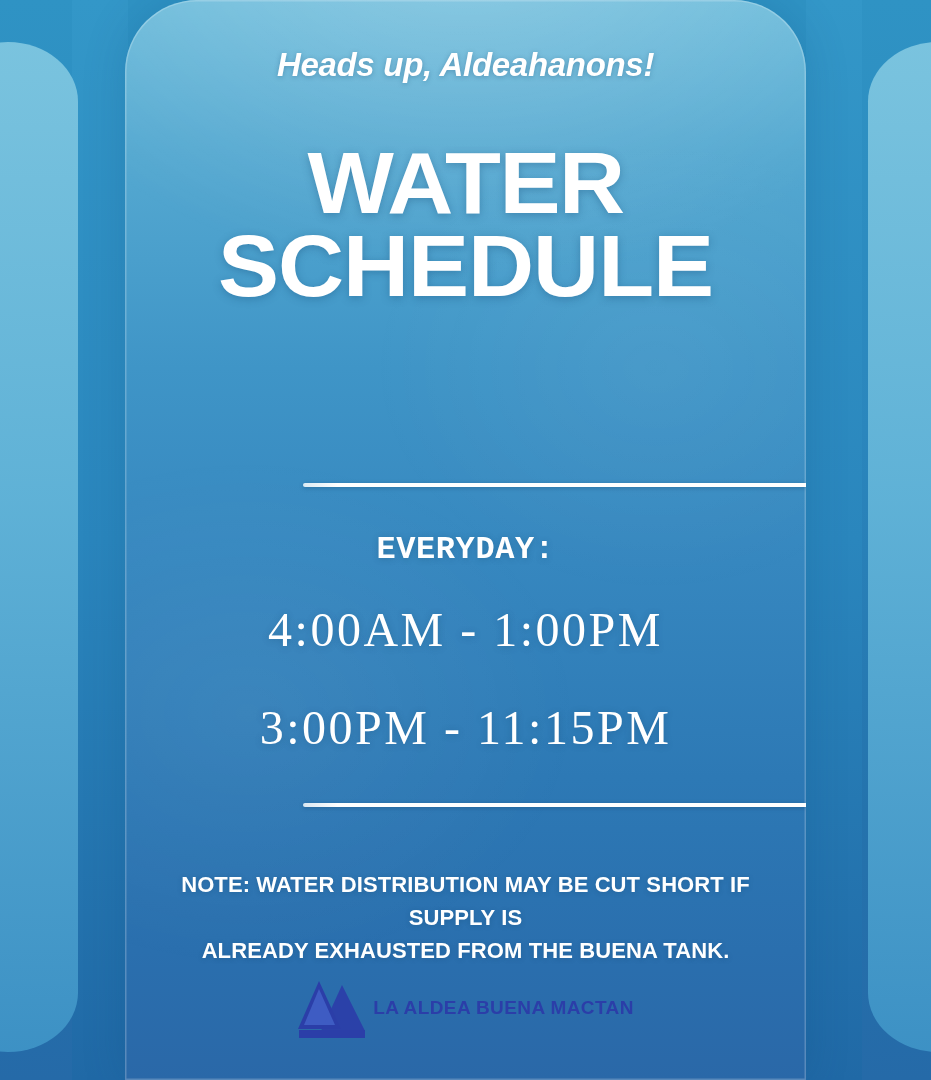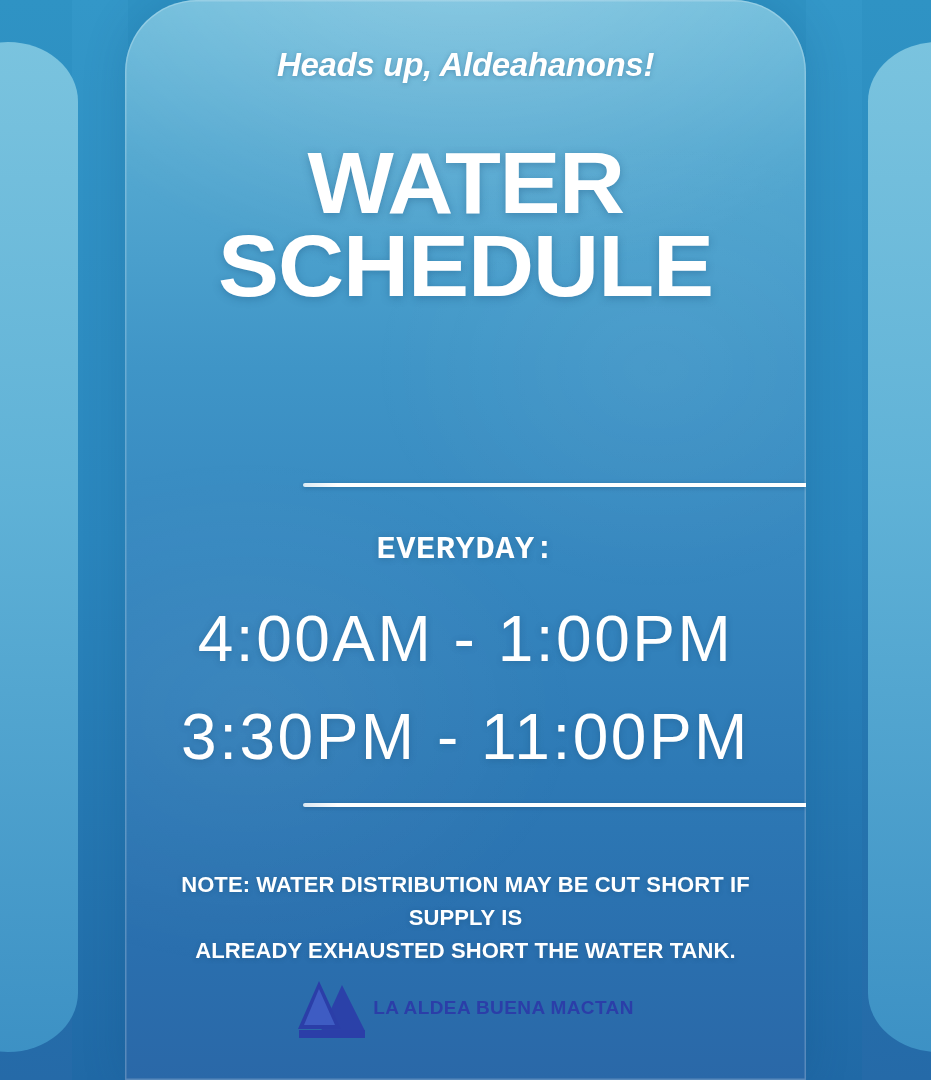--- a/index.html
+++ b/index.html
@@ -113,23 +113,24 @@
 
   .everyday {
     position:absolute; left:0; right:0; top:531px;
     font-size:32px; font-weight:700; letter-spacing:.6px;
     text-shadow:0 1px 6px rgba(20,70,110,.32);
     font-family:Liberation Mono, monospace;
   }
 
   .slot {
     position:absolute; left:0; right:0;
-    font-size:64px; font-weight:400;
+    font-size:48px; font-weight:400;
     letter-spacing:2.5px;
     text-shadow:0 1px 7px rgba(20,70,110,.3);
+    font-family:Liberation Serif, serif;
   }
   .slot-1 { top:602px; }
   .slot-2 { top:700px; }
 
   .note {
     position:absolute; left:48px; right:48px; top:868px;
     font-size:22px; line-height:1.5; font-weight:700;
     letter-spacing:.1px;
     text-shadow:0 1px 5px rgba(20,70,110,.3);
   }
@@ -168,27 +169,27 @@
         <div class="title-l2">SCHEDULE</div>
       </div>
 
 
       <div class="rule rule-top"></div>
 
       <div class="everyday">EVERYDAY:</div>
 
       <div class="slot slot-1">4:00AM  -  1:00PM</div>
 
-      <div class="slot slot-2">3:30PM  -  11:00PM</div>
+      <div class="slot slot-2">3:00PM  -  11:15PM</div>
 
       <div class="rule rule-bot"></div>
 
       <div class="note">
         <div>NOTE: WATER DISTRIBUTION MAY BE CUT SHORT IF SUPPLY IS</div>
-        <div>ALREADY EXHAUSTED SHORT THE WATER TANK.</div>
+        <div>ALREADY EXHAUSTED FROM THE BUENA TANK.</div>
       </div>
 
       <div class="footer">
         <svg class="logo-mark" viewBox="0 0 72 66">
           <polygon points="22,6 44,54 1,54" fill="#2b3ea8"></polygon>
           <polygon points="45,10 68,56 24,56" fill="#2b3ea8" opacity=".92"></polygon>
           <polygon points="22,14 38,50 7,50" fill="#4f74d8" opacity=".55"></polygon>
           <rect x="2" y="55" width="66" height="8" fill="#2b3ea8"></rect>
         </svg>
         <div class="brand">

